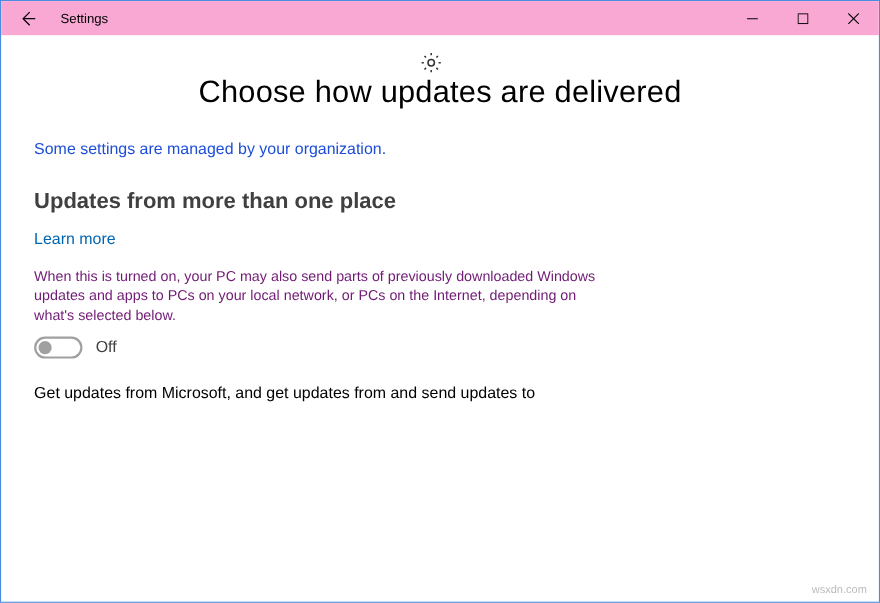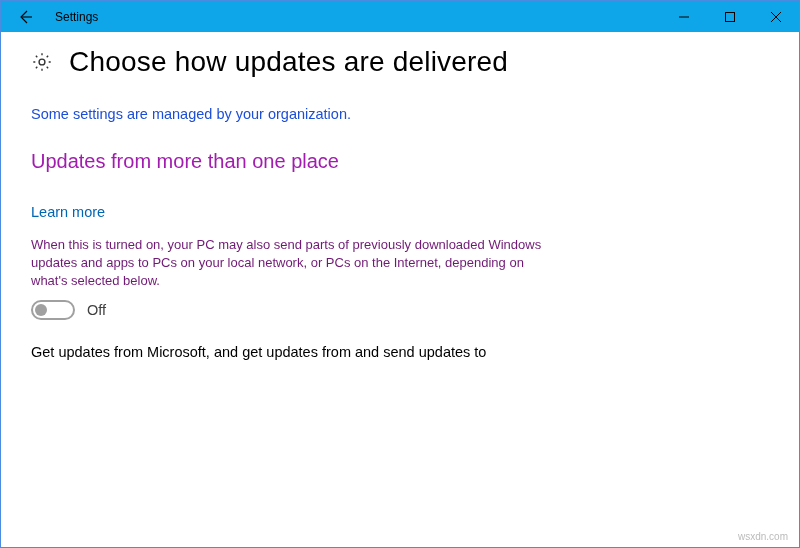--- a/index.html
+++ b/index.html
@@ -12,21 +12,21 @@
       background: #ffffff;
       width: 800px;
       height: 548px;
       overflow: hidden;
       border: 1px solid #4a8de0;
       font-weight: 400;
       color: #000;
     }
     .titlebar {
       height: 31px;
-      background: #0ea5e9;
+      background: #f9a8d4;
       display: flex;
       align-items: stretch;
       border-bottom: 0;
       justify-content: center;
     }
     .titlebar-back {
       width: 48px;
       display: flex;
       align-items: center;
       justify-content: center;
@@ -49,43 +49,44 @@
       color: #000;
     }
     .winbtn svg { display: block; }
     .content {
       padding: 14px 30px 0 30px;
     }
     .page-header {
       display: flex;
       align-items: center;
       margin-bottom: 28px;
+      flex-direction: column;
     }
     .gear {
       width: 22px;
       height: 22px;
       margin-right: 16px;
       color: #333;
     }
     .page-title {
       font-size: 28px;
       font-weight: 400;
       color: #000;
       letter-spacing: 0.2px;
     }
     .org-warning {
       color: #1d4ed8;
       font-size: 14.5px;
       margin-bottom: 28px;
     }
     .section-title {
       font-size: 20px;
-      font-weight: 400;
-      margin-bottom: 30px;
-      color: #a21caf;
+      font-weight: 700;
+      margin-bottom: 14px;
+      color: #404040;
     }
     .body-text {
       font-size: 14.5px;
       line-height: 1.38;
       color: #000;
       max-width: 520px;
       margin-bottom: 0;
     }
     .link {
       display: inline-block;

